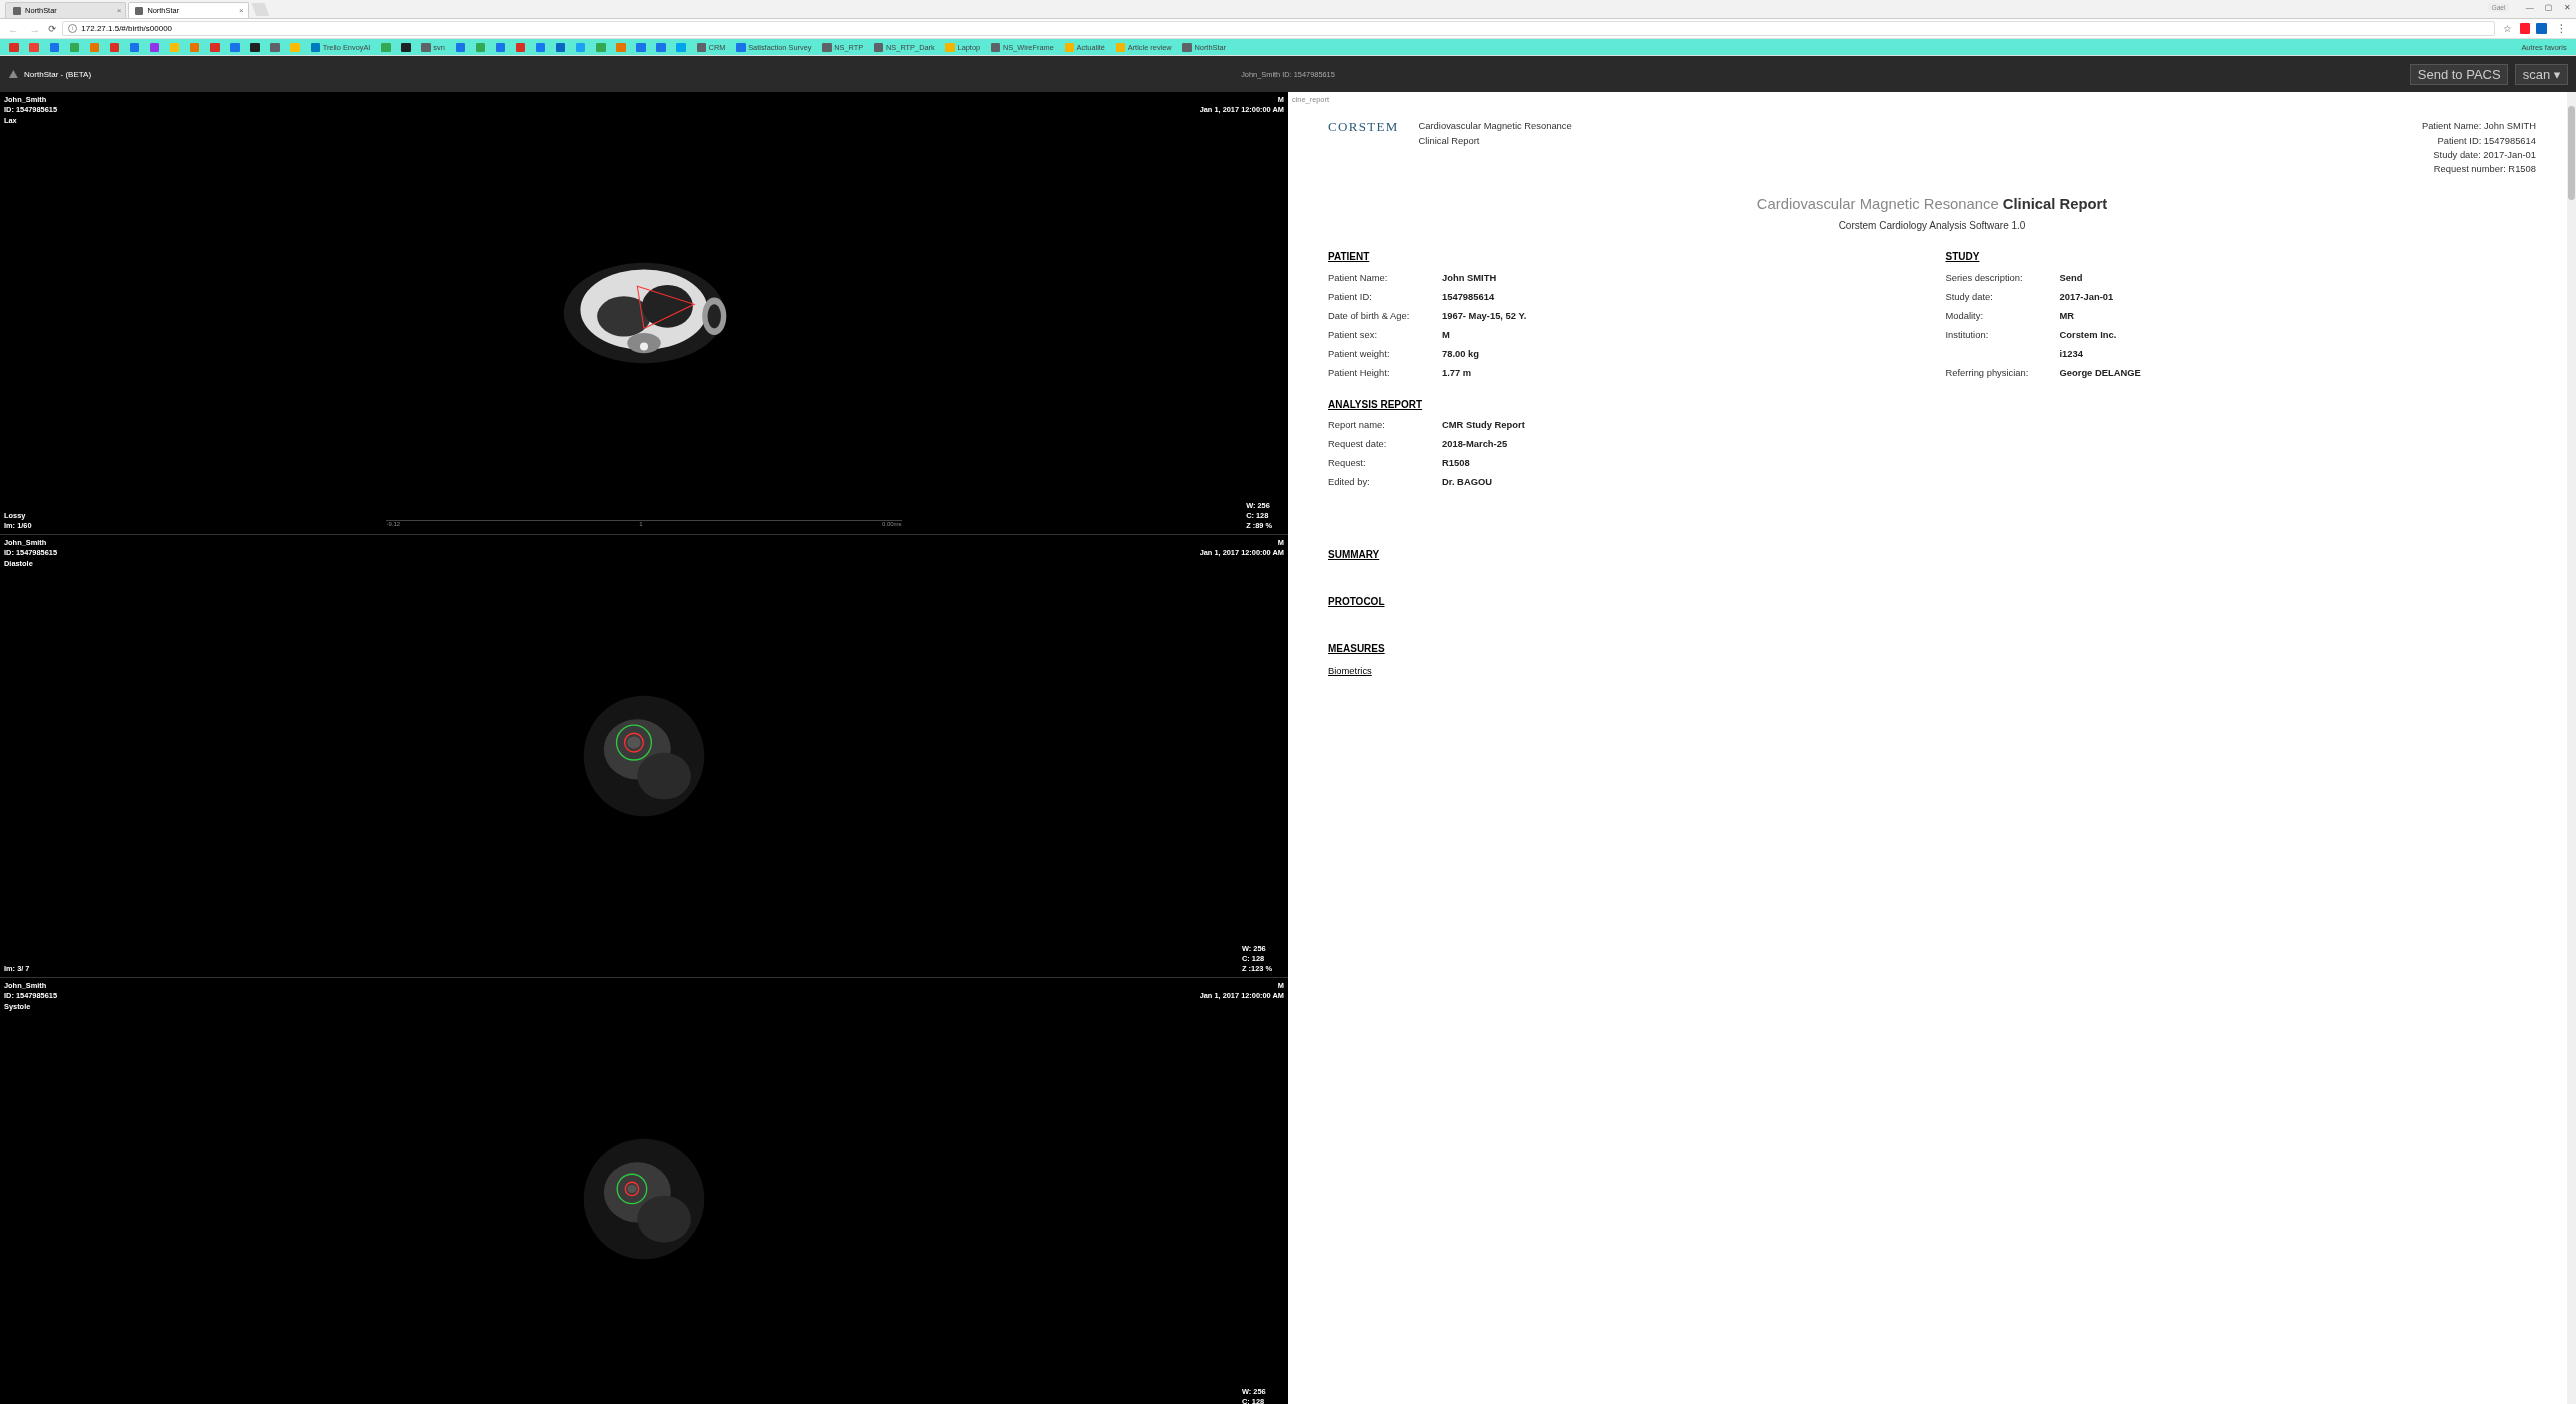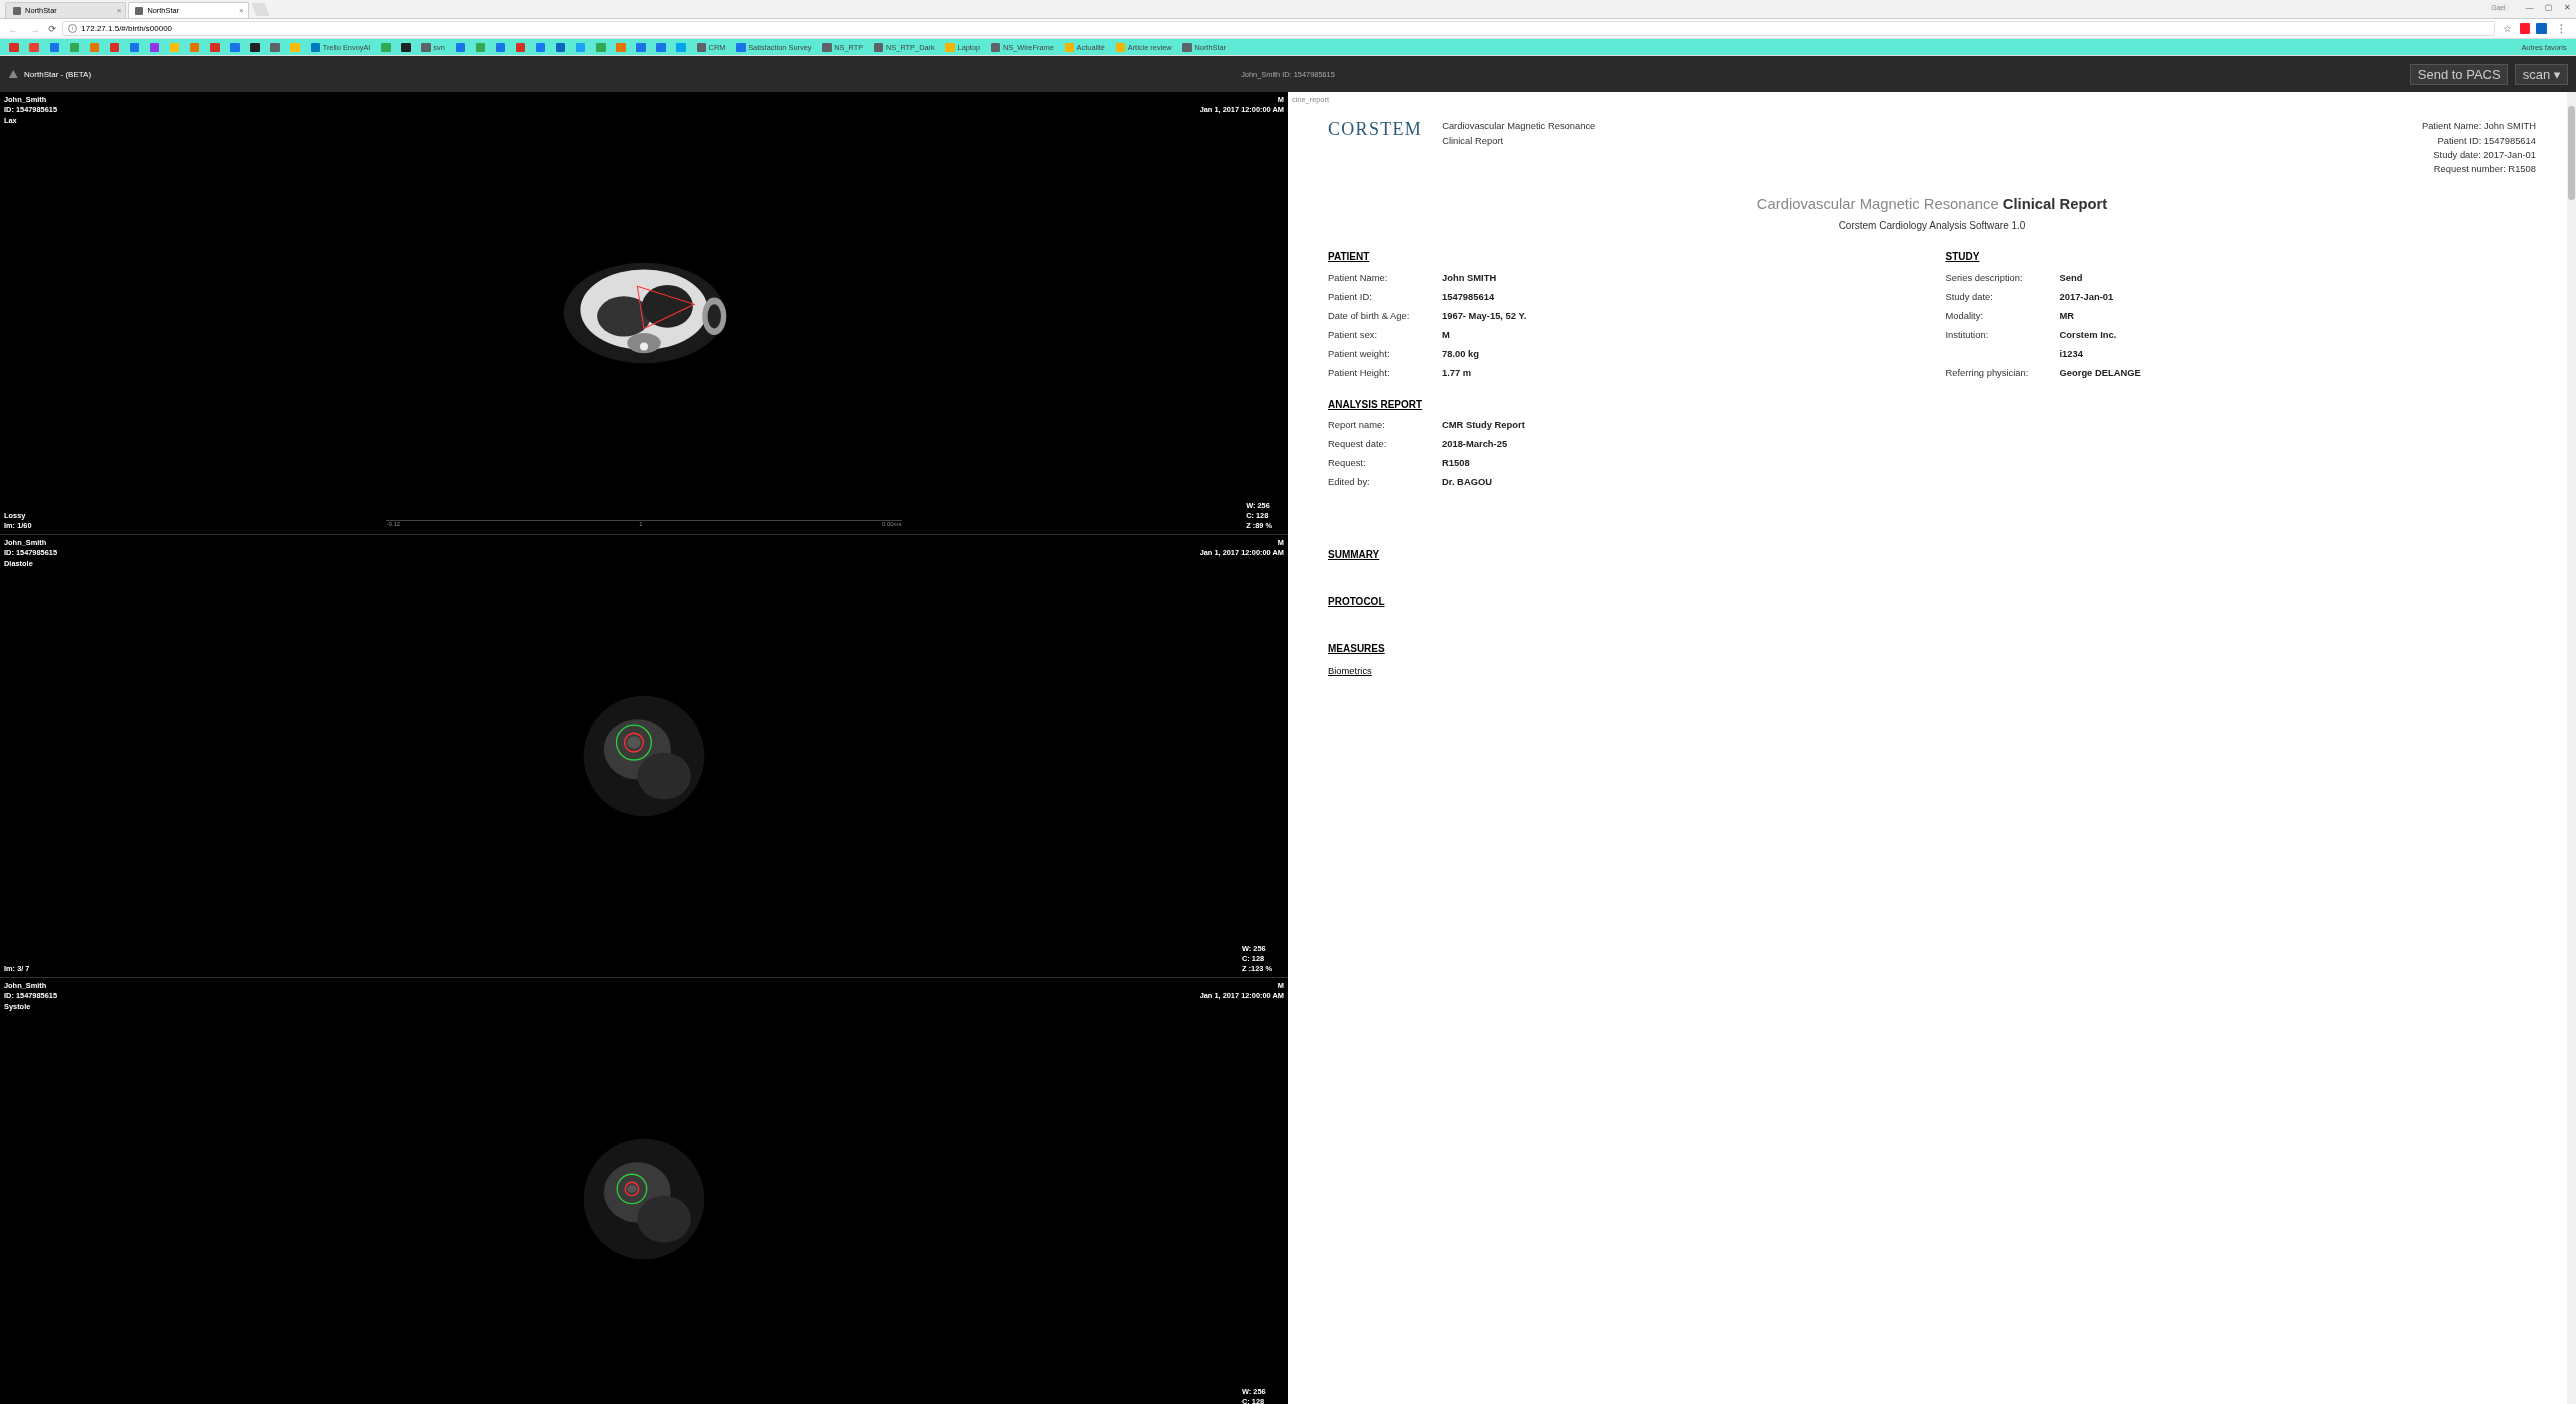--- a/index.html
+++ b/index.html
@@ -52,21 +52,21 @@
 .ov-bl { bottom: 2.7px; left: 4px; }
 .ov-br { bottom: 2.7px; right: 16px; }
 .scan-image { position: absolute; left: 50%; top: 50%; transform: translate(-50%, -50%); }
 .scan-svg { display: block; }
 .ruler { position: absolute; bottom: 6.7px; left: 30%; right: 30%; height: 8px; color: #888; font-size: 6px; display: flex; justify-content: space-between; border-top: 0.7px solid #444; }
 
 
 .report-tab-label { position: absolute; top: 2.7px; left: 4px; color: #888; font-size: 7.4px; }
 .report-body { padding: 27px 40px; }
 .report-header { display: flex; align-items: flex-start; gap: 20px; margin-bottom: 20px; }
-.logo-block { font-family: Georgia, serif; font-size: 18px; color: #2a5a7a; letter-spacing: 1.3px; font-weight: normal; }
+.logo-block { font-family: Georgia, serif; font-size: 13px; color: #2a5a7a; letter-spacing: 1.3px; font-weight: normal; }
 .header-mid { font-size: 9.4px; color: #333; line-height: 1.5; }
 .header-right { margin-left: auto; text-align: right; font-size: 9.4px; color: #333; line-height: 1.5; }
 .report-title { text-align: center; font-size: 14.8px; color: #888; margin-bottom: 8px; }
 .report-title .bold { color: #333; font-weight: bold; }
 .report-subtitle { text-align: center; font-size: 10px; color: #333; margin-bottom: 7px; }
 .two-col { display: flex; gap: 27px; }
 .col { flex: 1; }
 .section-h { font-size: 10px; font-weight: bold; text-decoration: underline; margin-bottom: 9.4px; margin-top: 13.4px; }
 .field-row { display: flex; margin-bottom: 8px; font-size: 9.4px; }
 .field-label { width: 114px; color: #333; }

